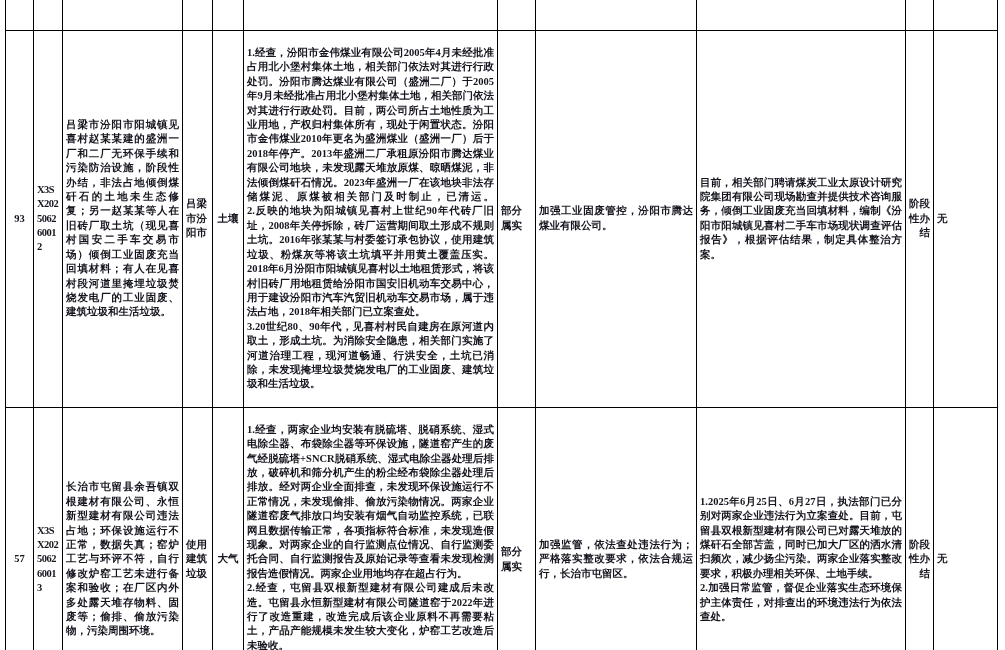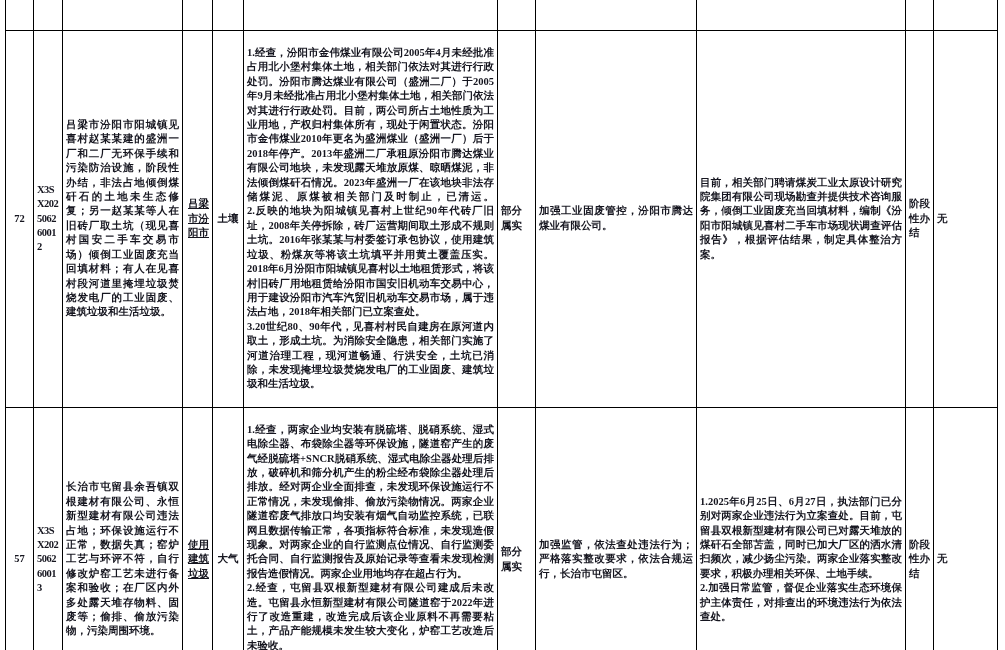--- a/index.html
+++ b/index.html
@@ -15,22 +15,22 @@
     border:1px solid #000;vertical-align:middle;overflow:hidden;
     font-size:10.5px;line-height:14.4px;font-weight:700;
     padding:15px 3px;word-break:break-word;
   }
   tr.stub td{border-top:none;border-bottom:none;}
   td.center{text-align:center;padding:0 1px;}
   td.just{text-align:justify;}
   td.pre{white-space:pre-wrap;}
   td.catno{font-size:10px;letter-spacing:-0.5px;word-break:break-all;padding:0 1px;}
   td.verify{padding:0 7px;}
-  td.status{text-align:left;padding:0 2px;}
-  td.region{text-align:right;padding:0 3px;text-decoration:underline;}
+  td.status{text-align:right;padding:0 2px;}
+  td.region{text-align:left;padding:0 3px;}
   td.penalty{text-align:left;padding:0 4px;}
 </style>
 </head>
 <body>
 
 <div class="page">
   <table class="doc">
     <colgroup>
       <col style="width:28px">
         <col style="width:29px">
@@ -54,21 +54,21 @@
       <td></td>
           <td></td>
       <td></td>
           <td></td>
       <td></td>
           <td></td>
       <td></td>
     </tr>
 
     <tr style="height:290px">
-      <td class="center">72</td>
+      <td class="center">93</td>
       <td class="catno">X3SX202506260012</td>
       <td class="just">吕梁市汾阳市阳城镇见喜村赵某某建的盛洲一厂和二厂无环保手续和污染防治设施，阶段性办结，非法占地倾倒煤矸石的土地未生态修复；另一赵某某等人在旧砖厂取土坑（现见喜村国安二手车交易市场）倾倒工业固废充当回填材料；有人在见喜村段河道里掩埋垃圾焚烧发电厂的工业固废、建筑垃圾和生活垃圾。</td>
       <td class="region">吕梁市汾阳市</td>
       <td class="center">土壤</td>
       <td class="just pre">1.经查，汾阳市金伟煤业有限公司2005年4月未经批准占用北小堡村集体土地，相关部门依法对其进行行政处罚。汾阳市腾达煤业有限公司（盛洲二厂）于2005年9月未经批准占用北小堡村集体土地，相关部门依法对其进行行政处罚。目前，两公司所占土地性质为工业用地，产权归村集体所有，现处于闲置状态。汾阳市金伟煤业2010年更名为盛洲煤业（盛洲一厂）后于2018年停产。2013年盛洲二厂承租原汾阳市腾达煤业有限公司地块，未发现露天堆放原煤、晾晒煤泥，非法倾倒煤矸石情况。2023年盛洲一厂在该地块非法存储煤泥、原煤被相关部门及时制止，已清运。　　　　　　　2.反映的地块为阳城镇见喜村上世纪90年代砖厂旧址，2008年关停拆除，砖厂运营期间取土形成不规则土坑。2016年张某某与村委签订承包协议，使用建筑垃圾、粉煤灰等将该土坑填平并用黄土覆盖压实。2018年6月汾阳市阳城镇见喜村以土地租赁形式，将该村旧砖厂用地租赁给汾阳市国安旧机动车交易中心，用于建设汾阳市汽车汽贸旧机动车交易市场，属于违法占地，2018年相关部门已立案查处。
 3.20世纪80、90年代，见喜村村民自建房在原河道内取土，形成土坑。为消除安全隐患，相关部门实施了河道治理工程，现河道畅通、行洪安全，土坑已消除，未发现掩埋垃圾焚烧发电厂的工业固废、建筑垃圾和生活垃圾。</td>
       <td class="verify">部分属实</td>
       <td class="just">加强工业固废管控，汾阳市腾达煤业有限公司。</td>
       <td class="just pre">目前，相关部门聘请煤炭工业太原设计研究院集团有限公司现场勘查并提供技术咨询服务，倾倒工业固废充当回填材料，编制《汾阳市阳城镇见喜村二手车市场现状调查评估报告》，根据评估结果，制定具体整治方案。</td>
       <td class="status">阶段性办结</td>

